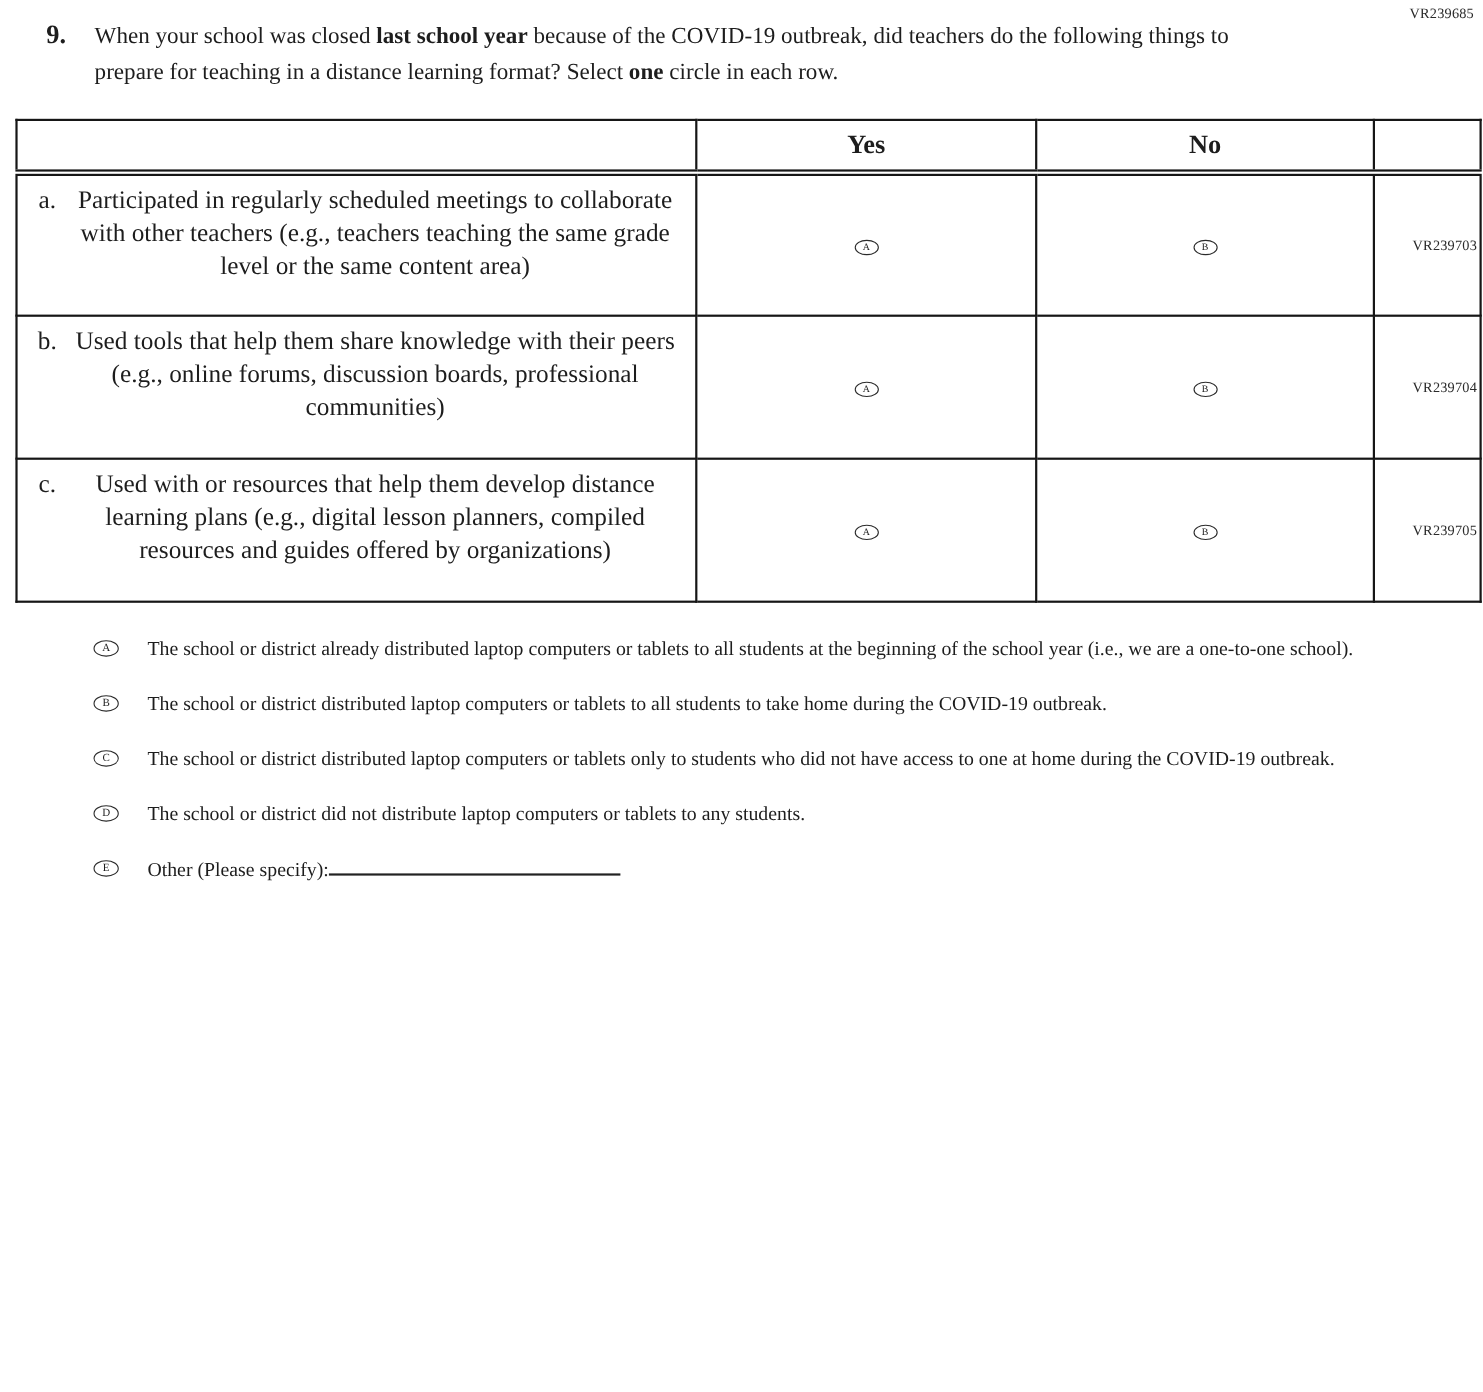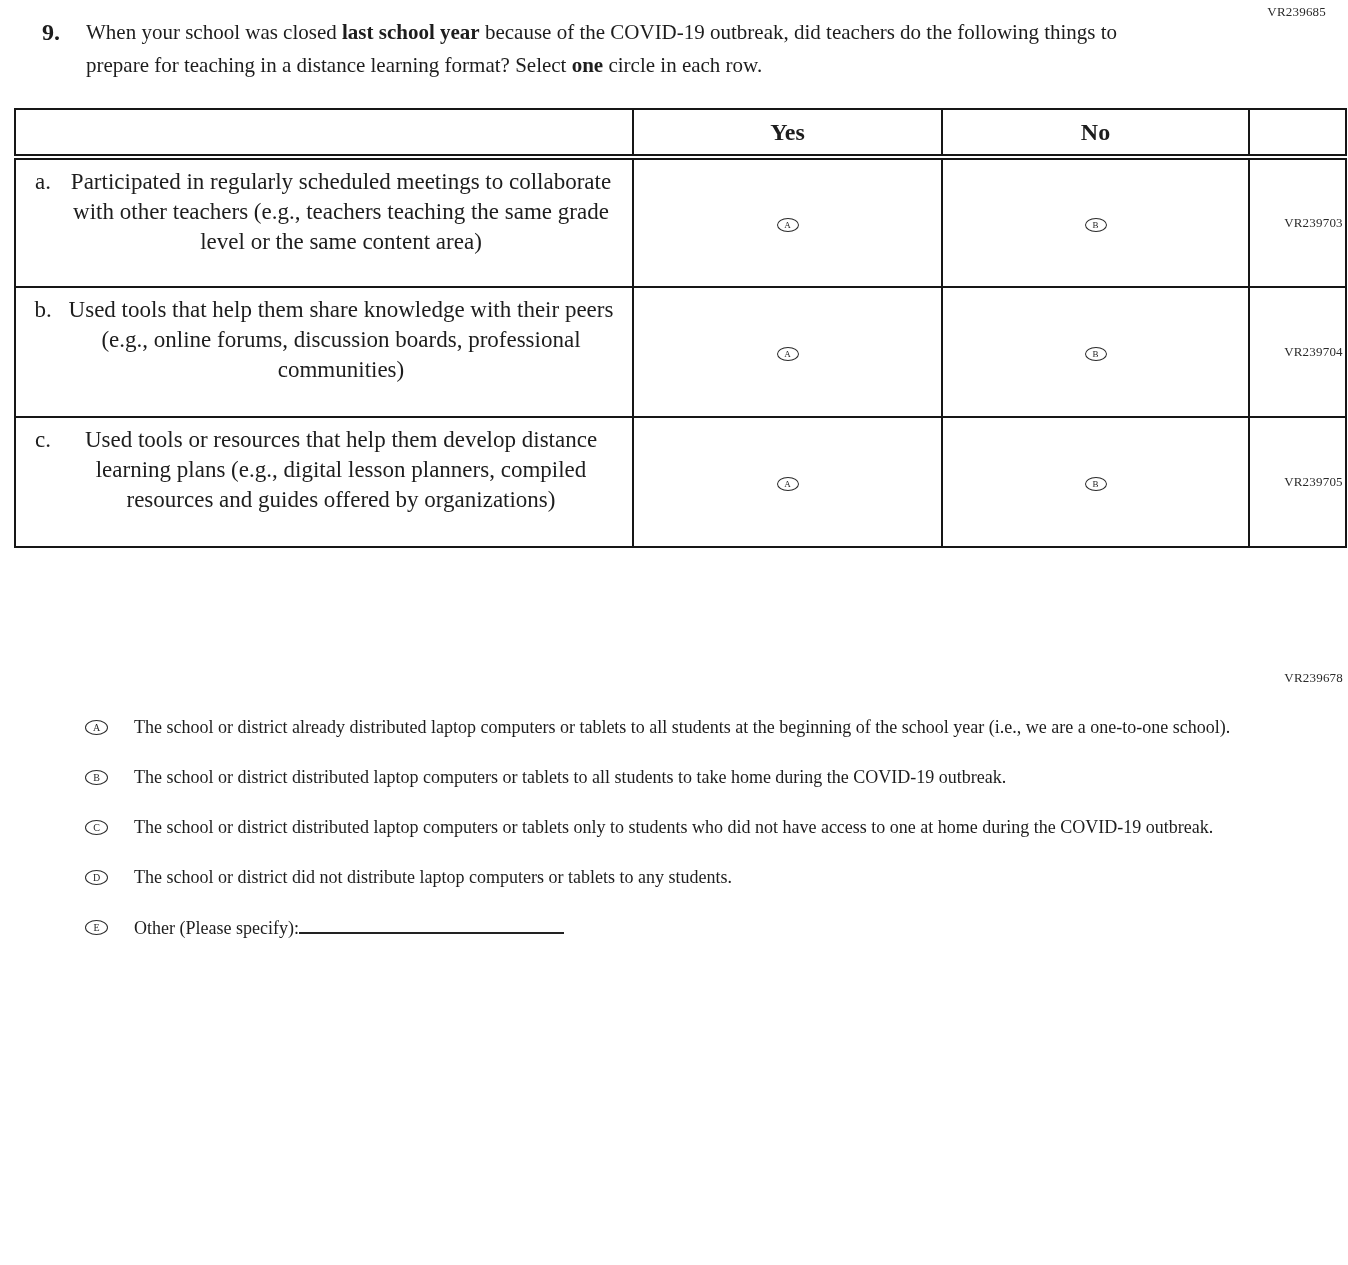--- a/index.html
+++ b/index.html
@@ -13,21 +13,21 @@
     color: #1d1d1d;
   }
   .vr-code {
     font-size: 13px;
     color: #2a2a2a;
     letter-spacing: 0.2px;
   }
   .vr-top {
     position: absolute;
     top: 4px;
-    right: 22px;
+    right: 8px;
   }
   .vr-mid {
     text-align: right;
     padding-right: 5px;
     margin-top: 122px;
   }
   .question {
     display: flex;
     align-items: flex-start;
   }
@@ -207,39 +207,38 @@
           <span class="bubble">
               <span>B</span>
             </span>
         </td>
         <td class="code-cell vr-code">VR239704</td>
       </tr>
       <tr>
         <td class="item-cell">
           <div class="item-inner">
             <span class="item-letter">c.</span>
-            <span class="item-text">Used tools or resources that help them develop distance learning plans (e.g., digital lesson planners, compiled resources and guides offered by organizations)</span>
+            <span class="item-text">Used with or resources that help them develop distance learning plans (e.g., digital lesson planners, compiled resources and guides offered by organizations)</span>
           </div>
         </td>
         <td class="bubble-cell">
           <span class="bubble">
               <span>A</span>
             </span>
         </td>
         <td class="bubble-cell">
           <span class="bubble">
               <span>B</span>
             </span>
         </td>
         <td class="code-cell vr-code">VR239705</td>
       </tr>
     </tbody>
   </table>
 
-  <div class="vr-code vr-mid">VR239678</div>
 
 
   <div class="options">
     <div class="option-row">
       <span class="bubble">
           <span>A</span>
         </span>
       <span class="option-text">The school or district already distributed laptop computers or tablets to all students at the beginning of the school year (i.e., we are a one-to-one school).</span>
     </div>
     <div class="option-row">

